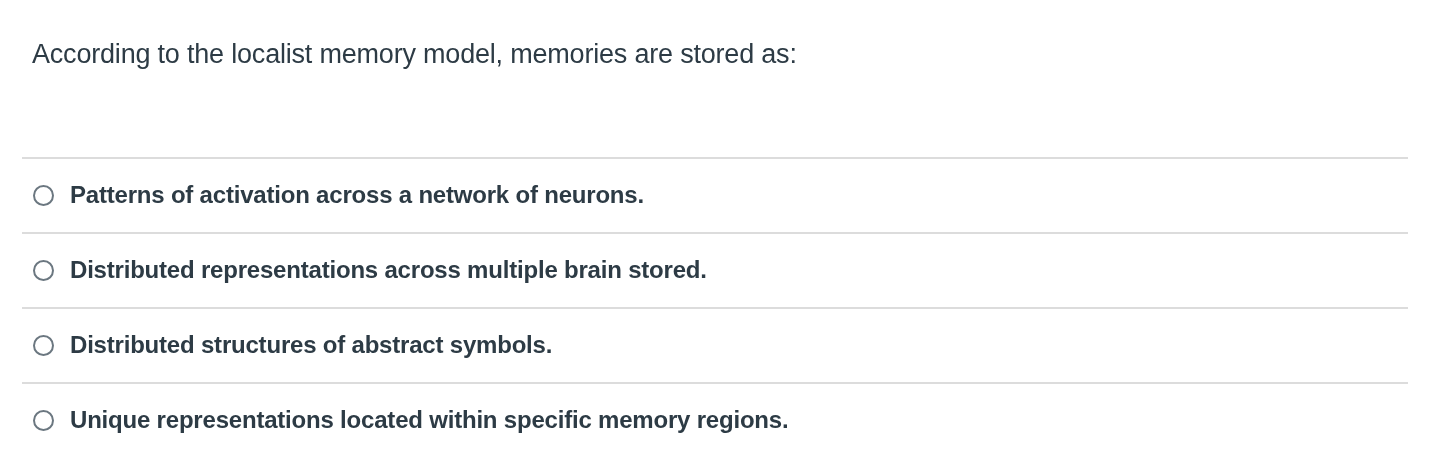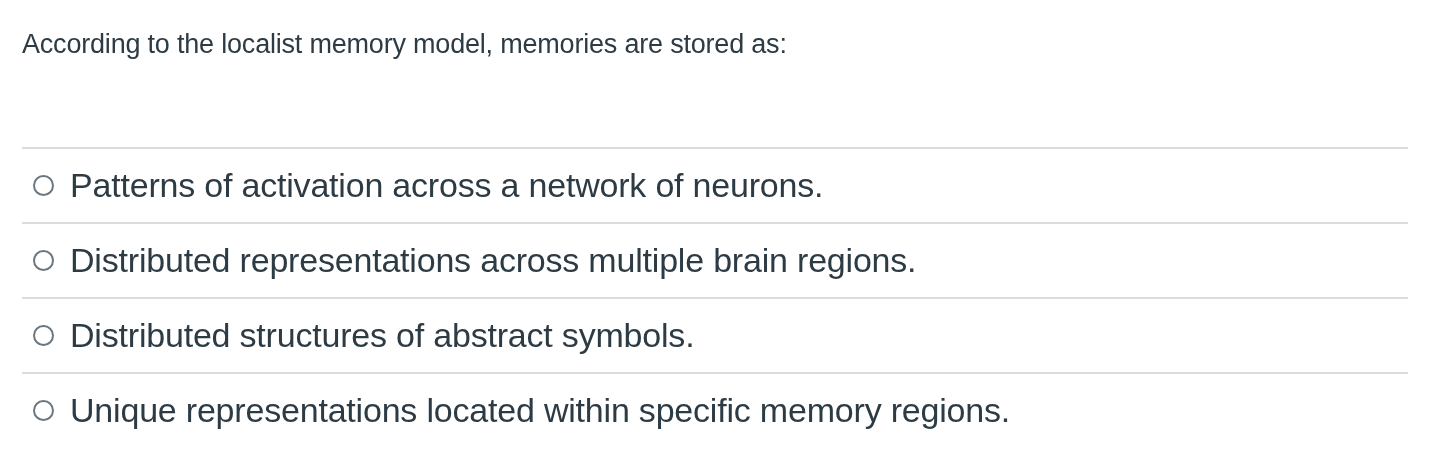--- a/index.html
+++ b/index.html
@@ -20,21 +20,21 @@
     overflow: hidden;
     font-family: "Liberation Sans", sans-serif;
     color: var(--text);
   }
   .question-container {
     width: 100%;
     height: 100%;
     padding: 0 22px;
   }
   .question-text {
-    margin: 0;
+    margin: 10px;
     padding-top: 27px;
     font-size: 27px;
     font-weight: 400;
     line-height: 34px;
     letter-spacing: -0.2px;
     color: var(--text);
   }
   .answer-options {
     margin-top: 86px;
   }
@@ -50,22 +50,22 @@
   .radio {
     flex: 0 0 auto;
     width: 21px;
     height: 21px;
     border: 2px solid var(--radio-border);
     border-radius: 50%;
     background: var(--background);
     margin-right: 16px;
   }
   .answer-label {
-    font-size: 34px;
-    font-weight: 400;
+    font-size: 24px;
+    font-weight: 700;
     line-height: 1.2;
     letter-spacing: -0.2px;
     color: var(--text);
   }
 </style>
 </head>
 <body>
 
 <div class="question-container">
 
@@ -73,21 +73,21 @@
 
   <div class="answer-options">
 
     <div class="answer-row">
       <span class="radio"></span>
       <span class="answer-label">Patterns of activation across a network of neurons.</span>
     </div>
 
     <div class="answer-row">
       <span class="radio"></span>
-      <span class="answer-label">Distributed representations across multiple brain regions.</span>
+      <span class="answer-label">Distributed representations across multiple brain stored.</span>
     </div>
 
     <div class="answer-row">
       <span class="radio"></span>
       <span class="answer-label">Distributed structures of abstract symbols.</span>
     </div>
 
     <div class="answer-row">
       <span class="radio"></span>
       <span class="answer-label">Unique representations located within specific memory regions.</span>

